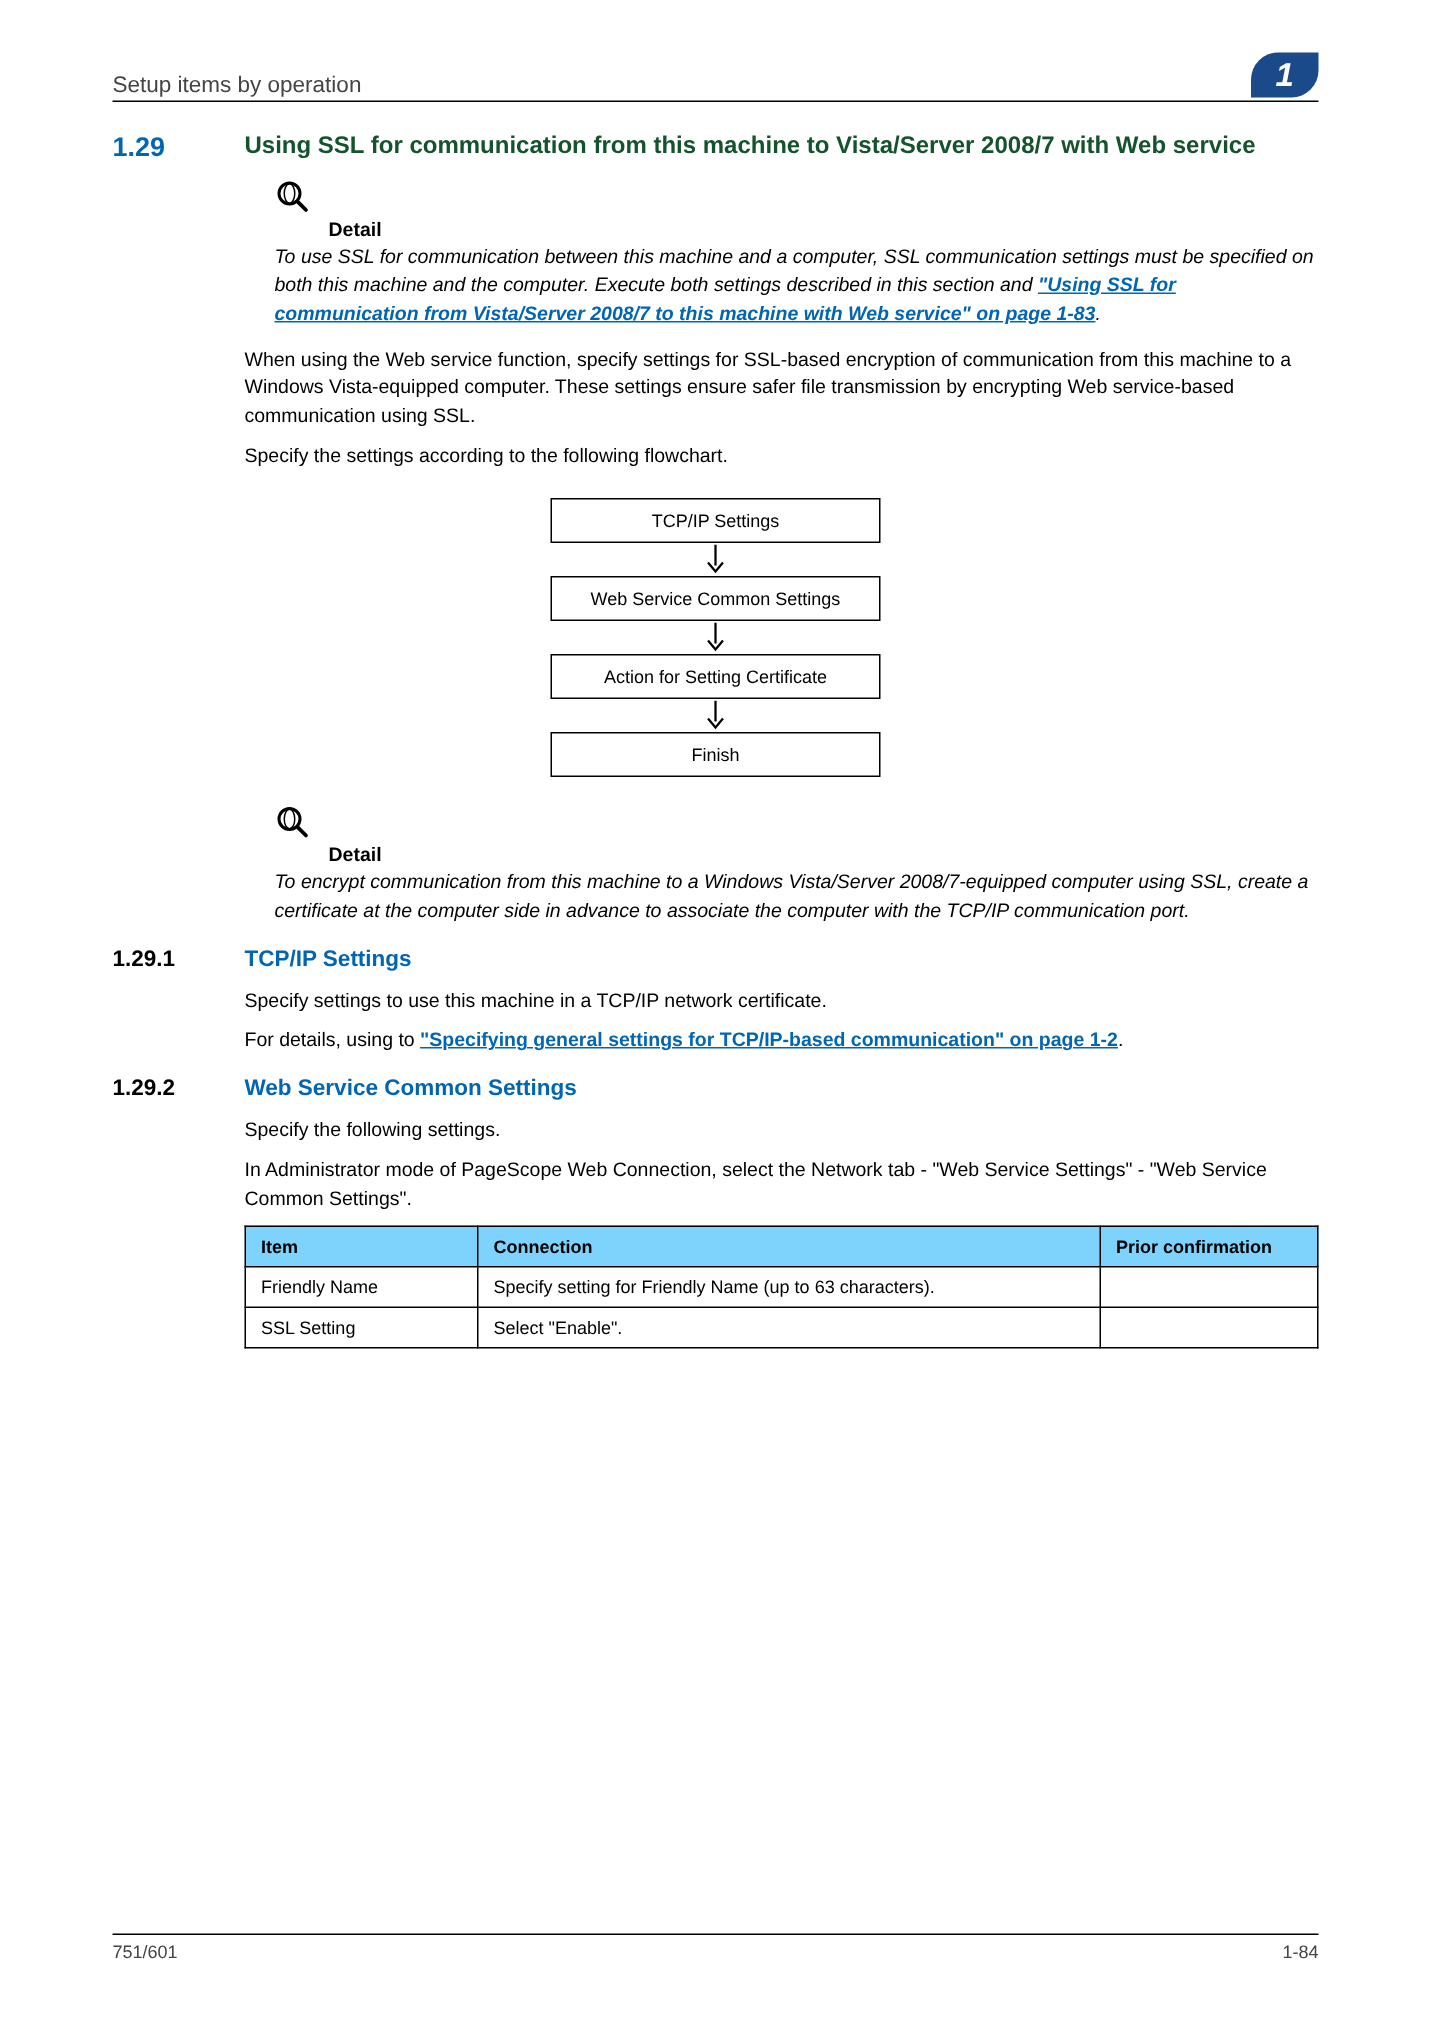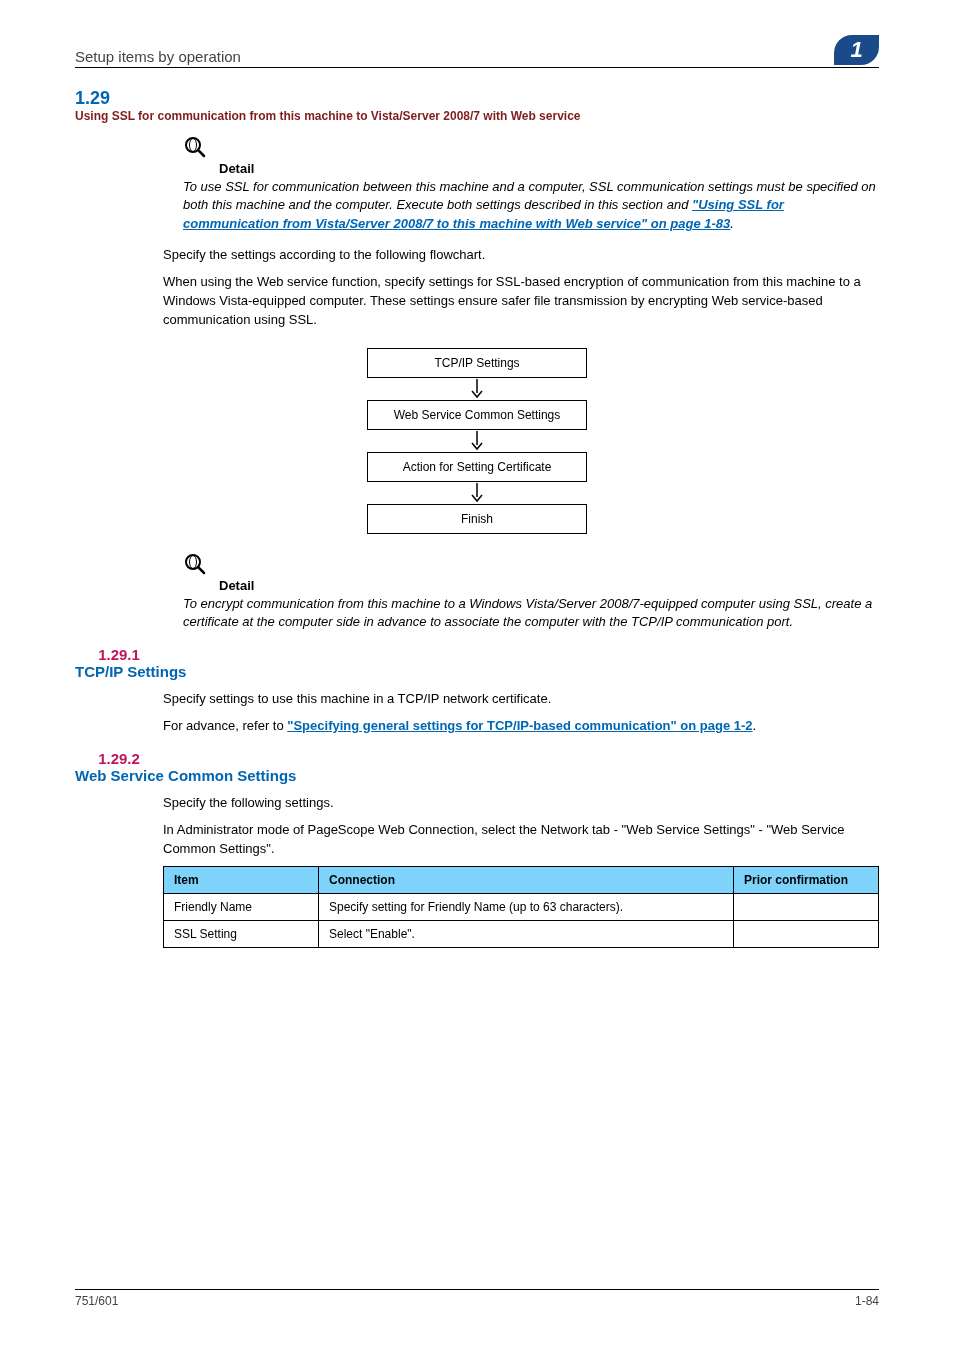--- a/index.html
+++ b/index.html
@@ -51,42 +51,40 @@
     font-weight: bold;
     font-size: 22px;
     line-height: 30px;
     font-style: italic;
   }
 
   .sec-row {
     display: flex;
     margin-top: 20px;
     margin-bottom: 10px;
-    flex-direction: column;
   }
   .sec-num {
     color: #0066b3;
     font-weight: bold;
     font-size: 18px;
     width: 88px;
     flex-shrink: 0;
   }
   .sec-title {
-    color: #7f1d1d;
-    font-weight: bold;
-    font-size: 12px;
+    color: #14532d;
+    font-weight: bold;
+    font-size: 16px;
     line-height: 1.3;
   }
   .subsec-num {
-    color: #be185d;
+    color: #000000;
     font-weight: bold;
     font-size: 15px;
     width: 88px;
     flex-shrink: 0;
-    text-align: center;
   }
   .subsec-title {
     color: #0066b3;
     font-weight: bold;
     font-size: 15px;
   }
 
   .body-text {
     margin-left: 88px;
     font-size: 13px;
@@ -202,22 +200,22 @@
         <ellipse cx="10" cy="10" rx="3.5" ry="6.5" fill="none" stroke="#000" stroke-width="1"></ellipse>
         <line x1="15.2" y1="15.2" x2="21" y2="21" stroke="#000" stroke-width="2.5" stroke-linecap="round"></line>
       </svg>
     </span>
     <div class="detail-heading">Detail</div>
     <div class="detail-body">
       <span>To use SSL for communication between this machine and a computer, SSL communication settings must be specified on both this machine and the computer. Execute both settings described in this section and </span><a href="#" class="link-italic">"Using SSL for communication from Vista/Server 2008/7 to this machine with Web service" on page 1-83</a><span>.</span>
     </div>
   </div>
 
+  <div class="body-text">When using the Web service function, specify settings for SSL-based encryption of communication from this machine to a Windows Vista-equipped computer. These settings ensure safer file transmission by encrypting Web service-based communication using SSL.</div>
   <div class="body-text">Specify the settings according to the following flowchart.</div>
-  <div class="body-text">When using the Web service function, specify settings for SSL-based encryption of communication from this machine to a Windows Vista-equipped computer. These settings ensure safer file transmission by encrypting Web service-based communication using SSL.</div>
 
   <div class="flowchart">
     <div class="flow-box">TCP/IP Settings</div>
     <div class="flow-arrow-cell">
       <svg width="14" height="20" viewBox="0 0 14 20">
         <line x1="7" y1="0" x2="7" y2="14" stroke="#000" stroke-width="1.5"></line>
         <polyline points="2,12 7,18 12,12" fill="none" stroke="#000" stroke-width="1.5"></polyline>
       </svg>
     </div>
     <div class="flow-box">Web Service Common Settings</div>
@@ -248,21 +246,21 @@
     <div class="detail-heading">Detail</div>
     <div class="detail-body">To encrypt communication from this machine to a Windows Vista/Server 2008/7-equipped computer using SSL, create a certificate at the computer side in advance to associate the computer with the TCP/IP communication port.</div>
   </div>
 
   <div class="sec-row" style="margin-top:14px;">
     <div class="subsec-num">1.29.1</div>
     <div class="subsec-title">TCP/IP Settings</div>
   </div>
   <div class="body-text">Specify settings to use this machine in a TCP/IP network certificate.</div>
   <div class="body-text">
-    <span>For advance, refer to </span><a href="#" class="link">"Specifying general settings for TCP/IP-based communication" on page 1-2</a><span>.</span>
+    <span>For details, using to </span><a href="#" class="link">"Specifying general settings for TCP/IP-based communication" on page 1-2</a><span>.</span>
   </div>
 
   <div class="sec-row" style="margin-top:14px;">
     <div class="subsec-num">1.29.2</div>
     <div class="subsec-title">Web Service Common Settings</div>
   </div>
   <div class="body-text">Specify the following settings.</div>
   <div class="body-text">In Administrator mode of PageScope Web Connection, select the Network tab - "Web Service Settings" - "Web Service Common Settings".</div>
 
   <table class="settings">

